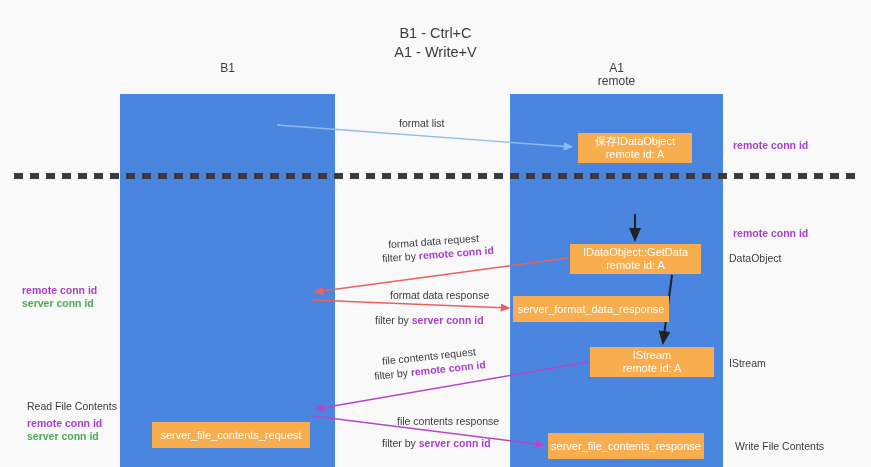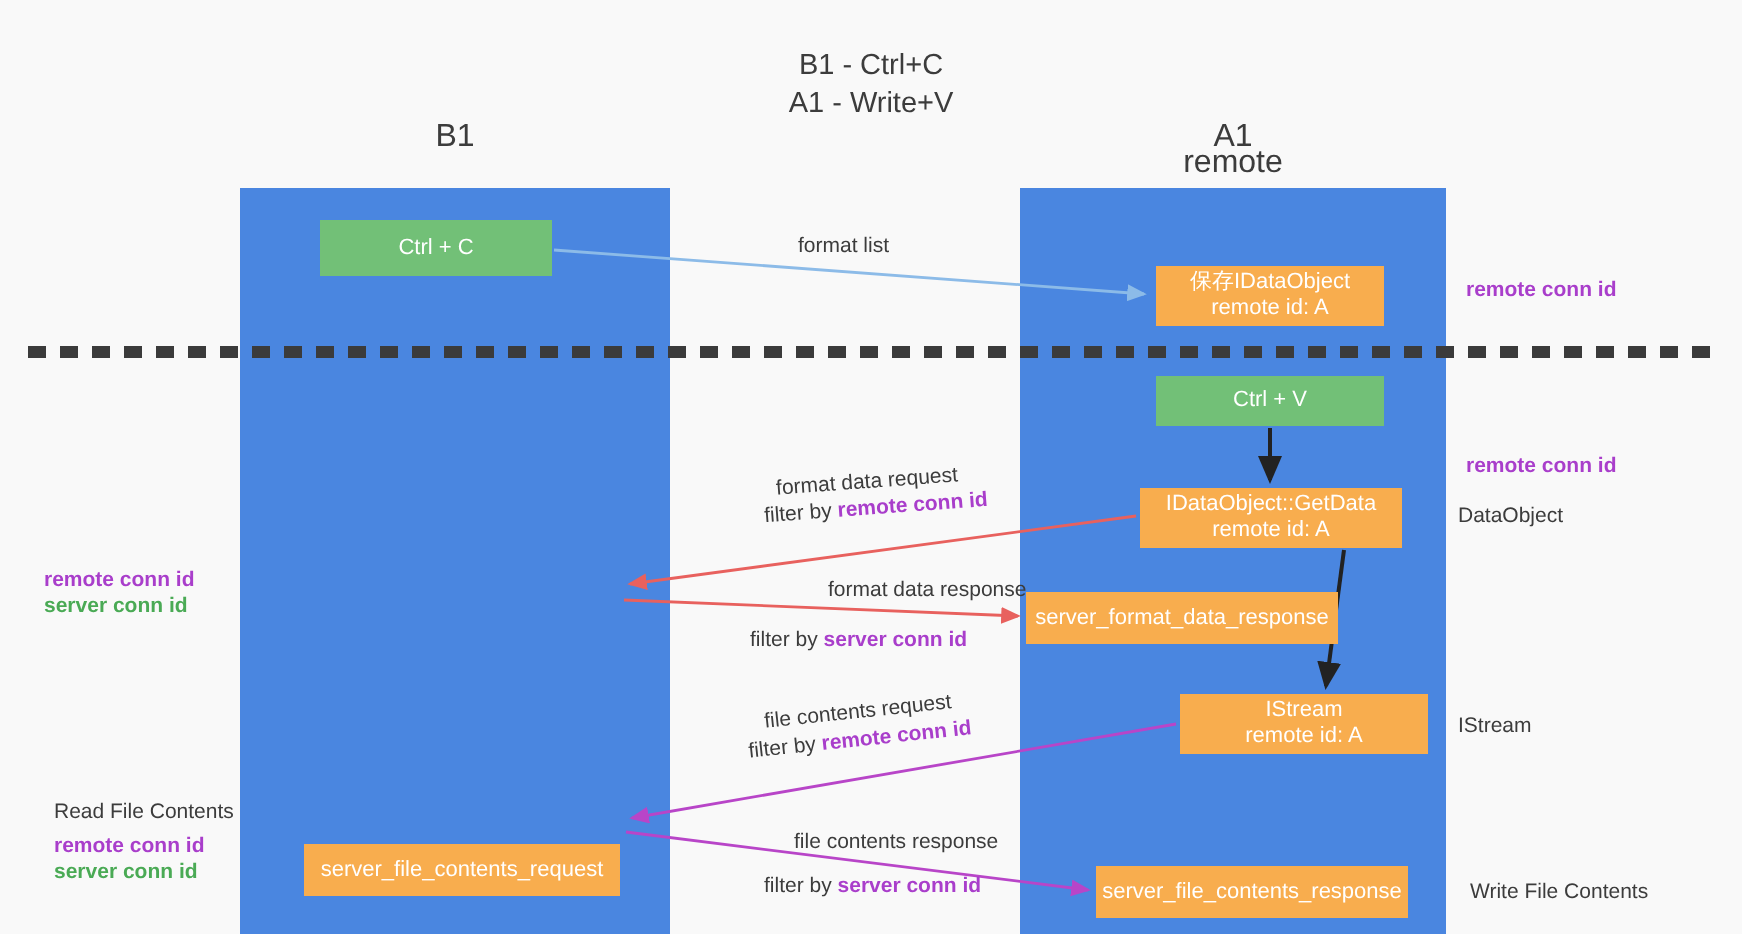--- a/index.html
+++ b/index.html
@@ -14,21 +14,21 @@
   .stage{position:absolute;left:0;top:16px;width:871px;height:467px;}
 
   
   .lane{position:absolute;background:#4a86e0;}
   #lane-b1{left:120px;top:78px;width:215px;height:382px;}
   #lane-a1{left:510px;top:78px;width:213px;height:382px;}
 
   
   .lane-header{
     position:absolute;text-align:center;color:#3c3c3c;
-    font-size:16px;line-height:13px;
+    font-size:12px;line-height:13px;
   }
   #hdr-b1{left:120px;top:46px;width:215px;}
   #hdr-a1{left:510px;top:46px;width:213px;}
 
   
   #diagram-title{
     position:absolute;left:0;top:8px;width:871px;text-align:center;
     color:#3c3c3c;font-size:14.5px;line-height:19px;
   }
 
@@ -63,21 +63,21 @@
 
   
   .txt{position:absolute;font-size:10.5px;line-height:13px;color:#3c3c3c;white-space:nowrap;}
   .txt.purple{color:#a93ecb;font-weight:bold;}
   .txt.green-t{color:#4aaa55;font-weight:bold;}
 
   #t-format-list{left:399px;top:101px;}
 
   #t-fmt-req{left:388px;top:219px;transform:rotate(-4.2deg);}
   #t-fmt-req-filter{left:382px;top:232px;transform:rotate(-4.2deg);}
-  #t-fmt-resp{left:390px;top:273px;margin-left:24px;}
+  #t-fmt-resp{left:390px;top:273px;}
   #t-fmt-resp-filter{left:375px;top:298px;}
 
   #t-file-req{left:382px;top:334px;transform:rotate(-6deg);}
   #t-file-req-filter{left:374px;top:348px;transform:rotate(-6deg);}
   #t-file-resp{left:397px;top:399px;}
   #t-file-resp-filter{left:382px;top:421px;}
 
   #t-right-1{left:733px;top:123px;}
   #t-right-2{left:733px;top:211px;}
   #t-right-3{left:729px;top:236px;}
@@ -137,34 +137,28 @@
 
     <line x1="312" y1="284" x2="509" y2="292" stroke="#e8615e" stroke-width="1.4" marker-end="url(#ah-red)"></line>
 
     <line x1="672" y1="259" x2="663" y2="327" stroke="#222222" stroke-width="2" marker-end="url(#ah-blk)"></line>
 
     <line x1="588" y1="346" x2="316" y2="393" stroke="#b845c8" stroke-width="1.4" marker-end="url(#ah-mag)"></line>
 
     <line x1="313" y1="400" x2="544" y2="429" stroke="#b845c8" stroke-width="1.4" marker-end="url(#ah-mag)"></line>
   </svg>
 
-  <div class="node green" id="n-ctrlc">
-    <span>Ctrl + C</span>
-  </div>
 
   <div class="node orange" id="n-idataobject">
     <span>
       <span class="sub">保存IDataObject</span>
       <span class="sub">remote id: A</span>
     </span>
   </div>
 
-  <div class="node green" id="n-ctrlv">
-    <span>Ctrl + V</span>
-  </div>
 
   <div class="node orange" id="n-getdata">
     <span>
       <span class="sub">IDataObject::GetData</span>
       <span class="sub">remote id: A</span>
     </span>
   </div>
 
 
   <div class="node orange" id="n-fmt-resp">

